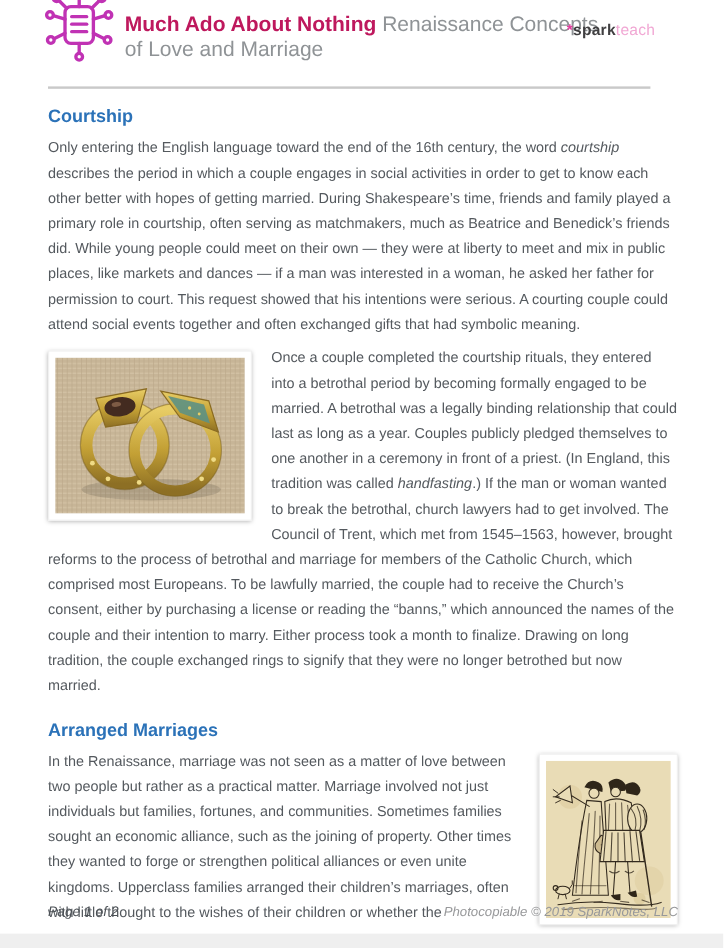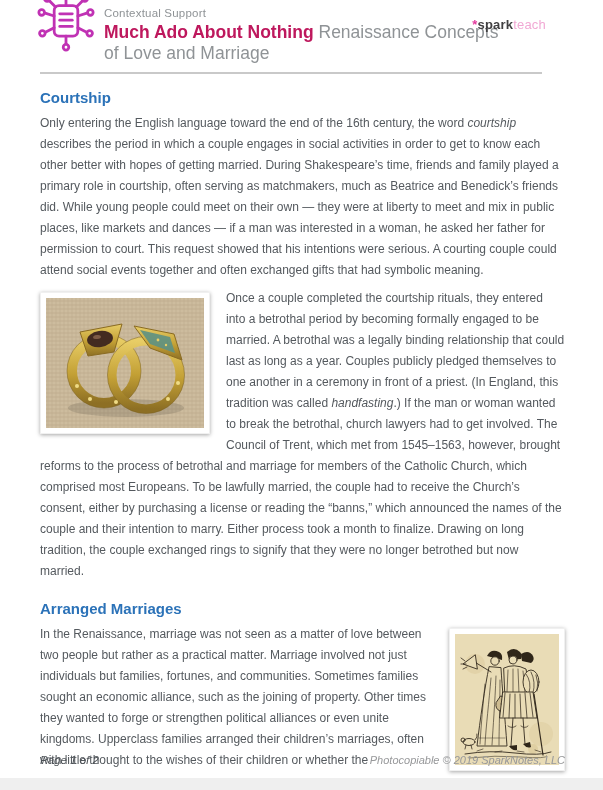--- a/index.html
+++ b/index.html
@@ -72,21 +72,20 @@
           <circle cx="15" cy="28" r="4"></circle>
           <circle cx="16" cy="58" r="4"></circle>
           <circle cx="85" cy="28" r="4"></circle>
           <circle cx="84" cy="58" r="4"></circle>
           <circle cx="23" cy="8" r="4"></circle>
           <circle cx="77" cy="8" r="4"></circle>
         </g>
       </svg>
     </div>
     <div class="header-text">
-      <div class="eyebrow">Contextual Support</div>
       <div class="page-title">
         <span class="t-bold">Much Ado About Nothing</span>
         <span class="t-light">Renaissance Concepts of Love and Marriage</span>
       </div>
     </div>
     <div class="brand">
       <span class="b-ast">*</span><span class="b-spark">spark</span><span class="b-teach">teach</span>
     </div>
   </div>
 

